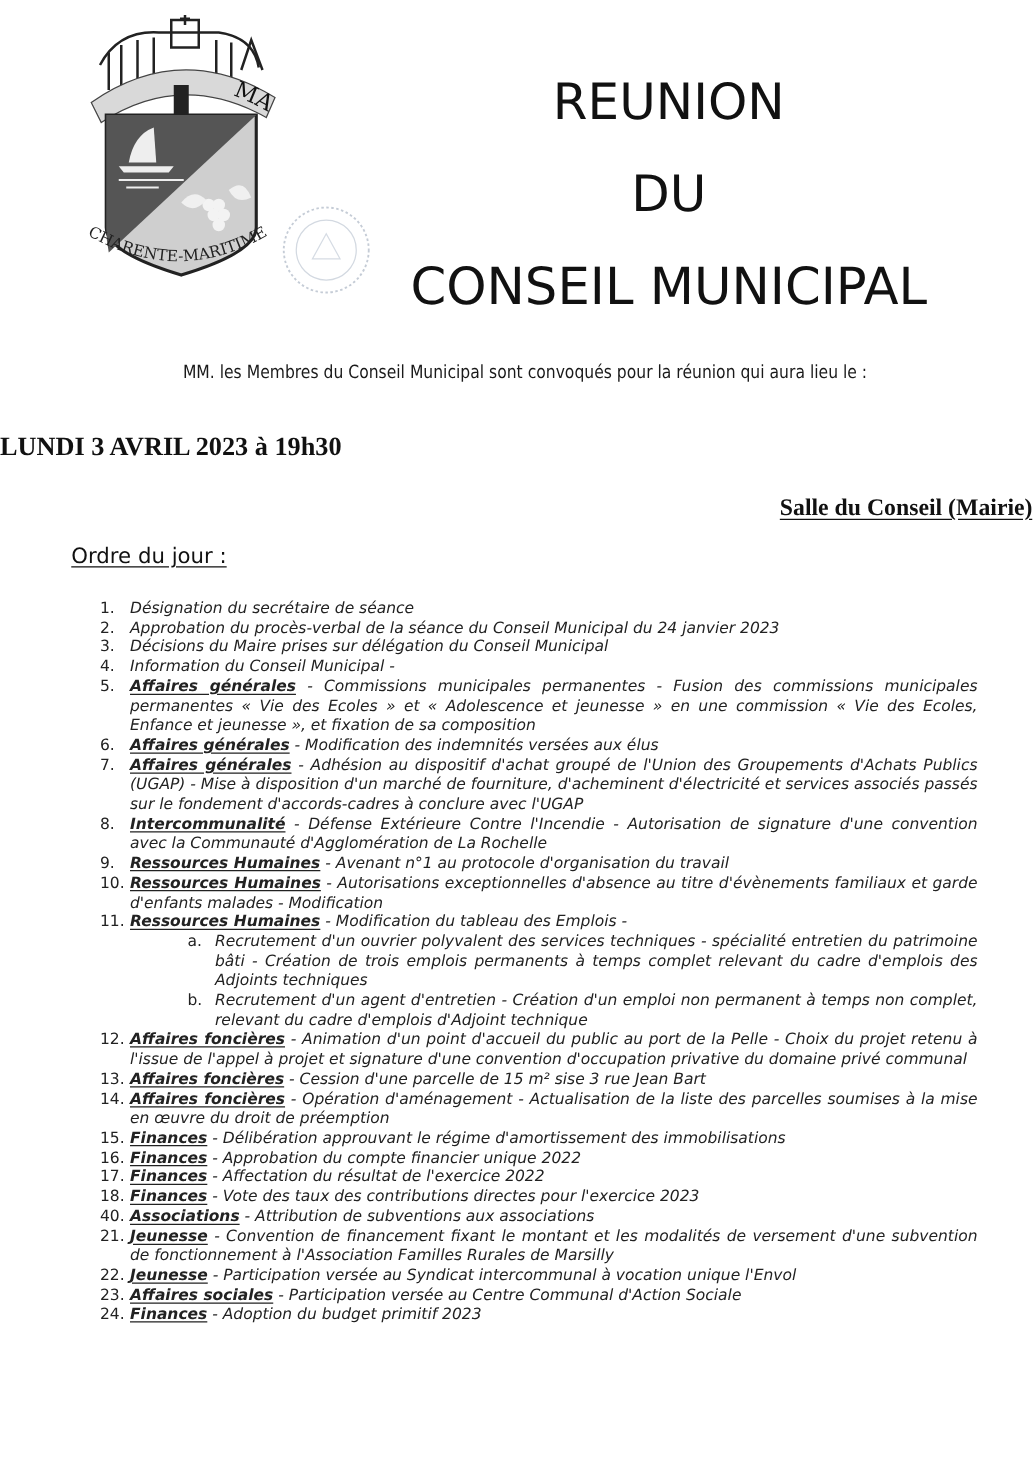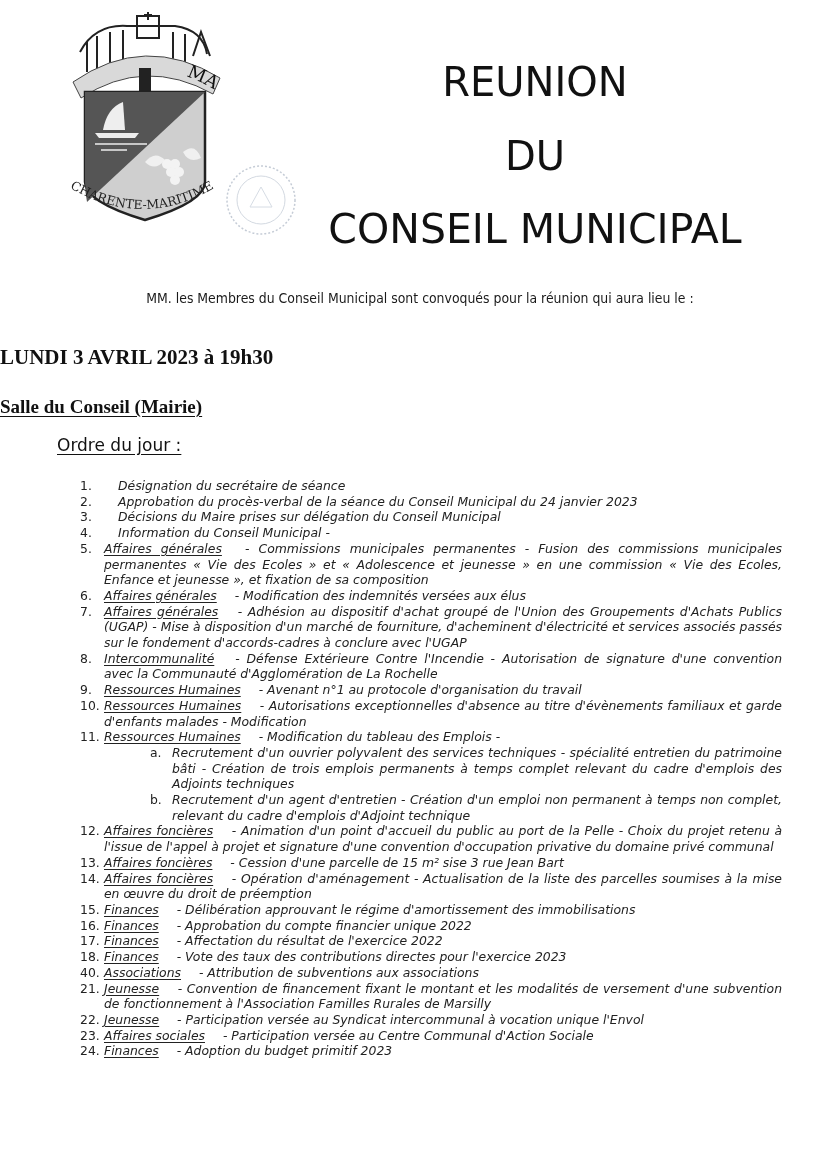--- a/index.html
+++ b/index.html
@@ -17,35 +17,35 @@
   .t1 { top: 62px; font-size: 40px; }
   .t2 { top: 136px; font-size: 40px; }
   .t3 { top: 209px; font-size: 41px; }
 
   .convene { position: absolute; left: 60px; top: 290px; width: 720px; text-align: center;
              font-family: "DejaVu Sans", sans-serif; font-size: 14.5px; color: #1a1a1a;
              transform: scaleX(0.86); transform-origin: center; }
 
   .date { position: absolute; left: 0; top: 345px; width: 826px; text-align: left;
           font-family: "Liberation Serif", serif; font-weight: bold; font-size: 21px; color: #111; }
-  .place { position: absolute; left: 0; top: 396px; width: 826px; text-align: left;
+  .place { position: absolute; left: 0; top: 396px; width: 826px; text-align: right;
            font-family: "Liberation Serif", serif; font-weight: bold; font-size: 19px; color: #111; }
   .place span { text-decoration: underline; text-underline-offset: 3px; }
 
   .agenda-head { position: absolute; left: 57px; top: 435px;
                  font-family: "DejaVu Sans", sans-serif; font-size: 17px; color: #111;
                  text-decoration: underline; text-underline-offset: 3px; }
 
   .agenda { position: absolute; left: 80px; top: 478px; width: 702px; margin: 0; padding: 0; list-style: none;
             font-family: "DejaVu Sans", sans-serif; font-style: italic; font-size: 12.4px; line-height: 15.7px;
             color: #222; }
   .agenda li { position: relative; padding-left: 24px; text-align: justify; }
   .agenda .num { position: absolute; left: 0; top: 0; font-style: normal; }
-  .agenda .cat { text-decoration: underline; text-underline-offset: 2px; }
-  .agenda .body { display: inline; margin-left: 14px; }
+  .agenda .cat { text-decoration: underline; text-underline-offset: 2px; font-weight: bold; }
+  .agenda .body { display: inline; }
   .sub { list-style: none; margin: 0; padding: 0 0 0 46px; }
   .sub li { padding-left: 22px; }
 </style>
 </head>
 <body>
 
 <div class="page">
 
   <svg class="crest" viewBox="0 0 175 215">
 

